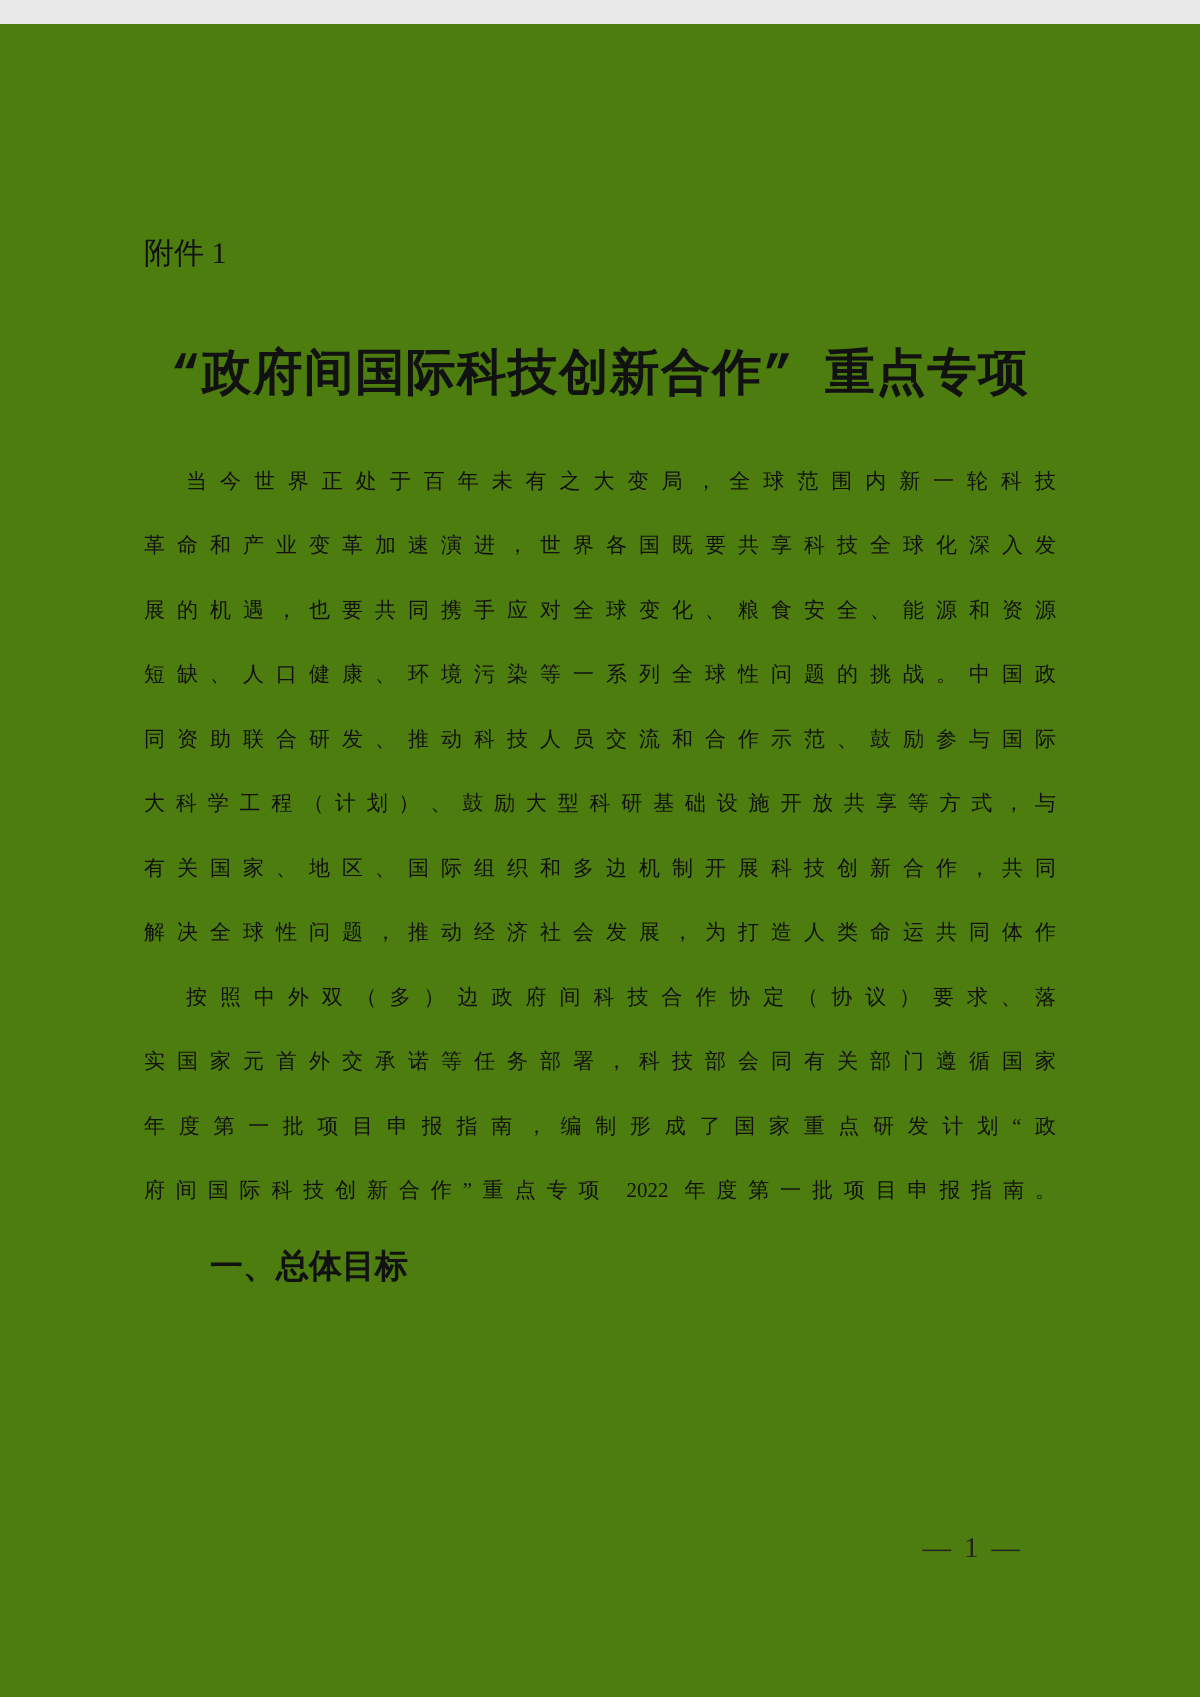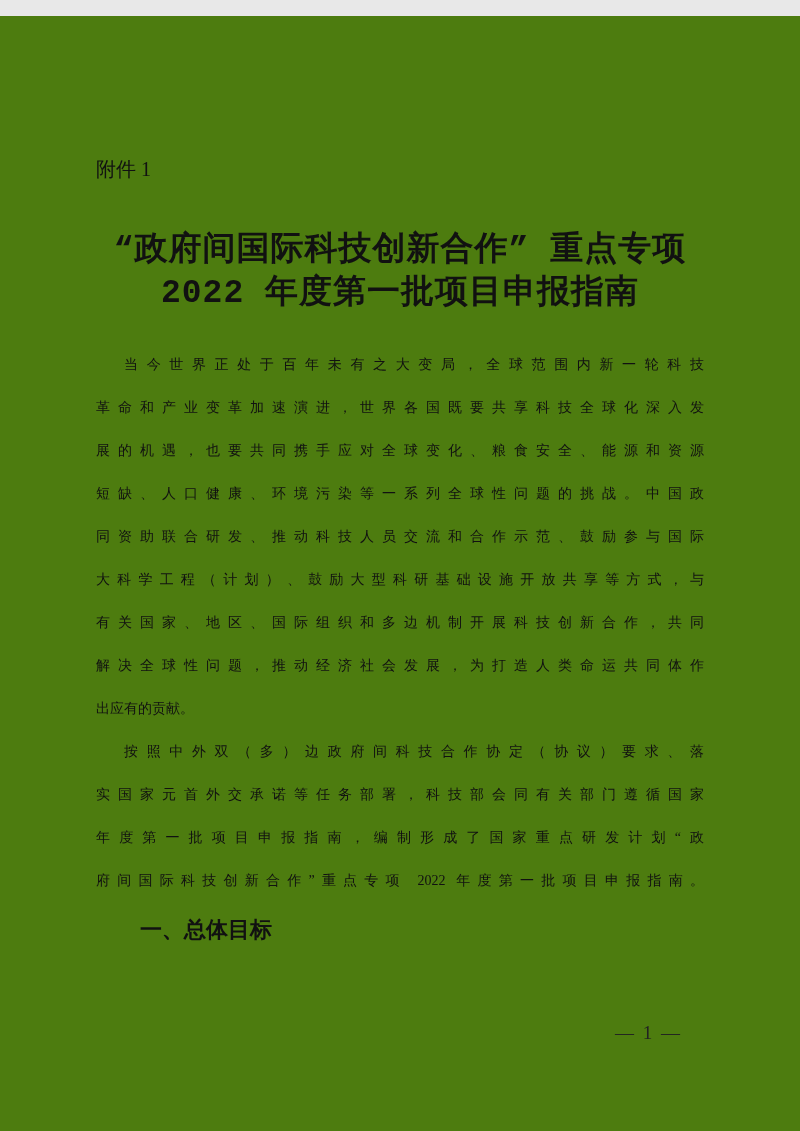--- a/index.html
+++ b/index.html
@@ -72,35 +72,33 @@
 </head>
 <body>
 
 <div class="page">
   <div class="content">
 
     <div class="attachment">附件 1</div>
 
     <div class="title-block">
       <div class="title-line">“政府间国际科技创新合作” 重点专项</div>
-      <div class="title-line">2022 年度第一批项目申报指南</div>
     </div>
 
     <div class="body-block">
 
       <div>
         <div class="line first">当今世界正处于百年未有之大变局，全球范围内新一轮科技</div>
         <div class="line">革命和产业变革加速演进，世界各国既要共享科技全球化深入发</div>
         <div class="line">展的机遇，也要共同携手应对全球变化、粮食安全、能源和资源</div>
         <div class="line">短缺、人口健康、环境污染等一系列全球性问题的挑战。中国政</div>
         <div class="line">同资助联合研发、推动科技人员交流和合作示范、鼓励参与国际</div>
         <div class="line">大科学工程（计划）、鼓励大型科研基础设施开放共享等方式，与</div>
         <div class="line">有关国家、地区、国际组织和多边机制开展科技创新合作，共同</div>
         <div class="line">解决全球性问题，推动经济社会发展，为打造人类命运共同体作</div>
-        <div class="line para-end">出应有的贡献。</div>
       </div>
 
       <div>
         <div class="line first">按照中外双（多）边政府间科技合作协定（协议）要求、落</div>
         <div class="line">实国家元首外交承诺等任务部署，科技部会同有关部门遵循国家</div>
         <div class="line">年度第一批项目申报指南，编制形成了国家重点研发计划“政</div>
         <div class="line">府间国际科技创新合作”重点专项 2022 年度第一批项目申报指南。</div>
       </div>
 
       <div class="section-heading">一、总体目标</div>

